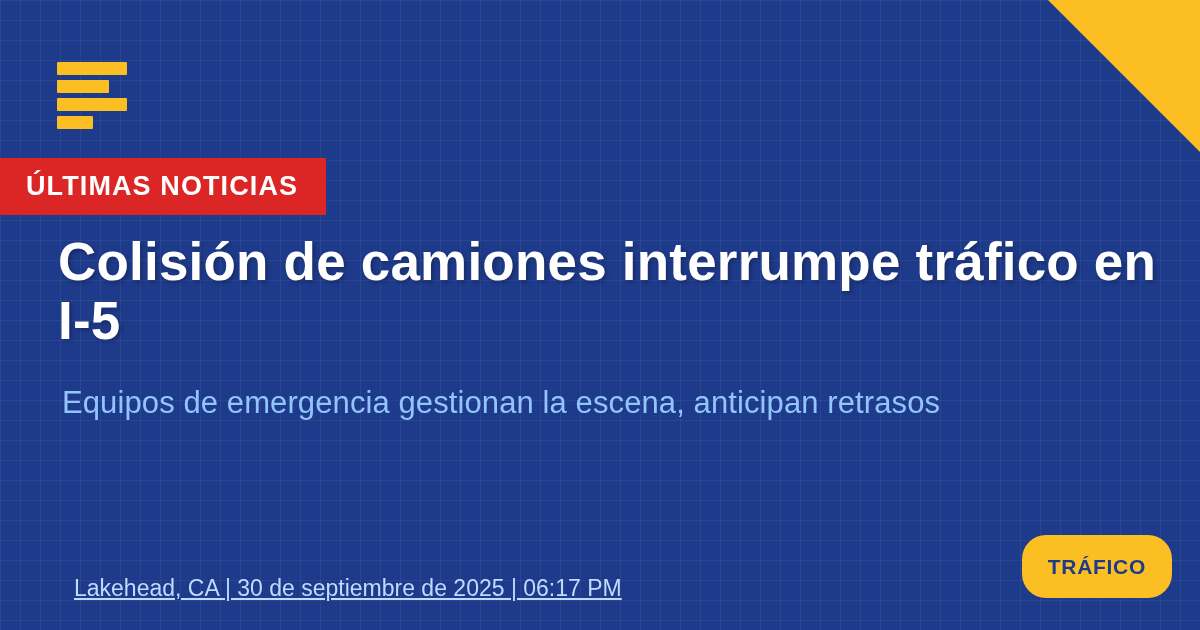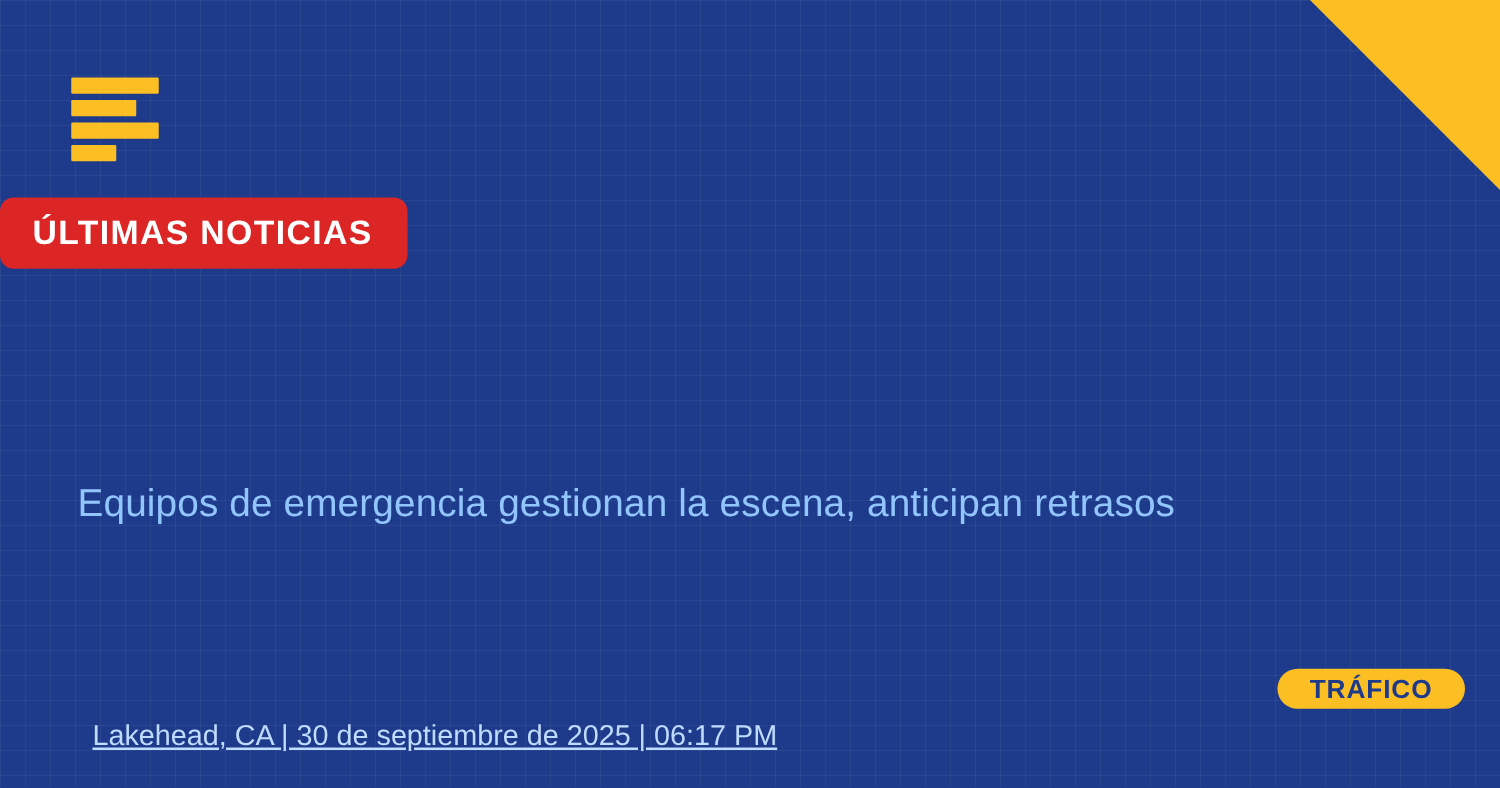--- a/index.html
+++ b/index.html
@@ -58,21 +58,20 @@
   
   #breaking-badge{
     position:absolute;
     left:0;
     top:158px;
     height:57px;
     display:flex;
     align-items:center;
     background:#dc2626;
     padding:0 28px 0 26px;
-    border-radius:11px;
   }
   #breaking-badge-label{
     color:#ffffff;
     font-size:27px;
     font-weight:bold;
     letter-spacing:1.1px;
     line-height:1;
     white-space:nowrap;
   }
 
@@ -113,21 +112,21 @@
     line-height:1.2;
     white-space:nowrap;
     text-decoration:underline;
   }
 
   
   #category-pill{
     position:absolute;
     right:28px;
     top:535px;
-    height:32px;
+    height:63px;
     display:flex;
     align-items:center;
     justify-content:center;
     padding:0 26px;
     background:#fbbf24;
     border-radius:24px;
   }
   #category-pill-label{
     color:#1e3a8a;
     font-size:21px;
@@ -148,20 +147,21 @@
     <span class="bar bar-1"></span>
     <span class="bar bar-2"></span>
     <span class="bar bar-3"></span>
     <span class="bar bar-4"></span>
   </div>
 
   <div id="breaking-badge">
     <span id="breaking-badge-label">ÚLTIMAS NOTICIAS</span>
   </div>
 
+  <h1 id="headline">Colisión de camiones interrumpe tráfico en I-5</h1>
 
   <p id="subtitle">Equipos de emergencia gestionan la escena, anticipan retrasos</p>
 
   <div id="footer-meta">Lakehead, CA | 30 de septiembre de 2025 | 06:17 PM</div>
 
   <div id="category-pill">
     <span id="category-pill-label">TRÁFICO</span>
   </div>
 
 </div>

